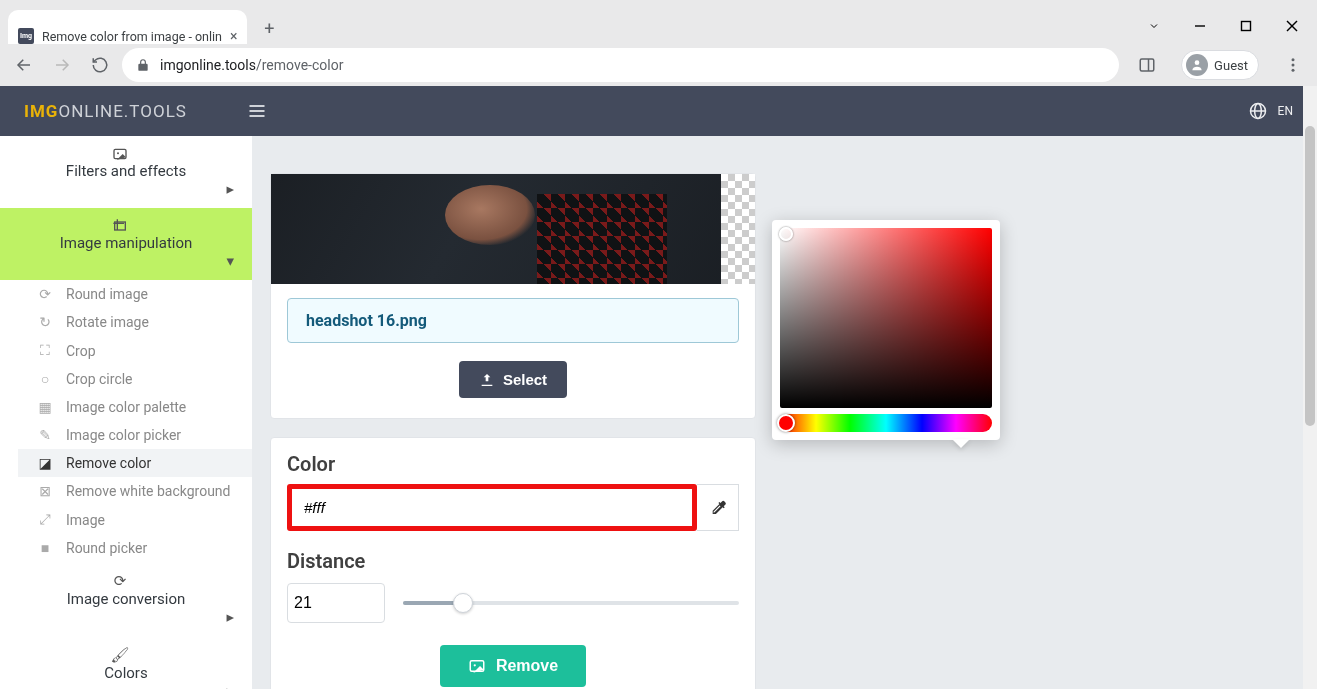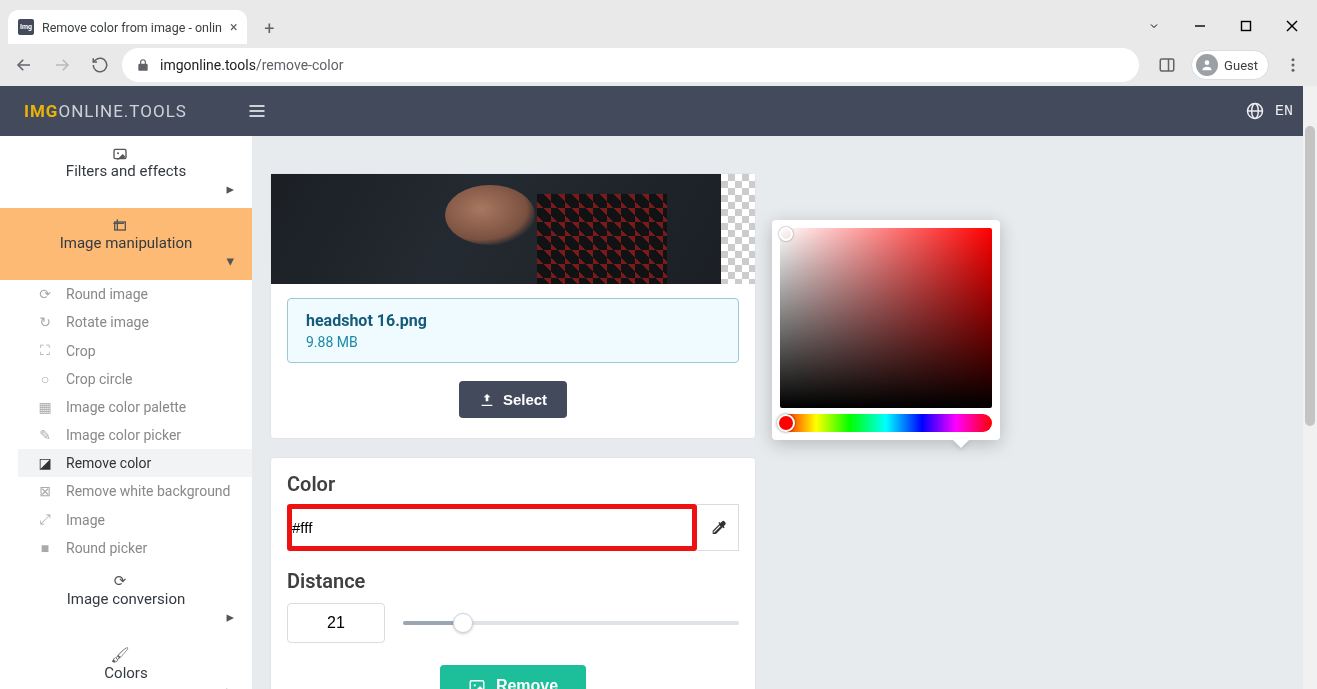--- a/index.html
+++ b/index.html
@@ -2,61 +2,61 @@
 <html><head>
 <meta charset="utf-8">
 <style>
 * { box-sizing: border-box; margin: 0; padding: 0; }
 body { font-family: -apple-system, BlinkMacSystemFont, "Segoe UI", Roboto, sans-serif; font-size: 14px; color: #333; background: #fff; width: 1317px; height: 689px; overflow: hidden; position: relative; }
 
 
 .browser-top { height: 86px; width: 100%; background: #e9e9ea; display: flex; flex-direction: column; }
 .titlebar { height: 8px; background: #e9e9ea; }
 .tab-strip { height: 36px; display: flex; align-items: end; padding-left: 8px; position: relative; }
-.tab { background: #fff; border-radius: 10px 10px 0 0; height: 34px; min-width: 230px; display: flex; align-items: center; padding: 0 10px; gap: 8px; font-size: 12.5px; color: #3c4043; }
+.tab { background: #fff; border-radius: 10px 10px 0 0; height: 34px; min-width: 230px; display: flex; align-items: flex-end; padding: 0 10px; gap: 8px; font-size: 12.5px; color: #3c4043; }
 .tab .favicon { width: 16px; height: 16px; background: #434a5c; border-radius: 2px; display:flex;align-items:center;justify-content:center;}
 .tab .favicon::after{content:"Img";color:#fff;font-size:7px;font-weight:bold;}
 .tab .tab-title { flex: 1; white-space: nowrap; overflow: hidden; }
 .tab .tab-close { font-size: 14px; color: #5f6368; cursor: pointer; }
 .newtab { width: 28px; height: 28px; display: flex; align-items: center; justify-content: center; font-size: 18px; color: #5f6368; margin-left: 8px; margin-bottom: 2px; cursor:pointer;}
 .win-controls { position: absolute; right: 0; top: 0; display: flex; height: 36px; align-items:center; padding-right:6px; gap:8px;}
 .win-btn { width: 38px; height: 30px; display:flex; align-items:center;justify-content:center; color:#000; cursor:pointer;}
 .win-btn svg{width:12px;height:12px;}
 .toolbar { height: 42px; background: #e9e9ea; display:flex; align-items:center; padding: 0 8px; gap: 6px; }
 .nav-btn { width:32px;height:32px;display:flex;align-items:center;justify-content:center;border-radius:50%;color:#5f6368;cursor:pointer;}
 .nav-btn.disabled{color:#b8b8b8;}
 .omnibox { flex:1; background:#fff; border-radius: 20px; height: 34px; display:flex; align-items:center; padding: 0 14px; gap:10px; font-size: 14px; color:#202124;}
 .omnibox .lock{color:#5f6368;}
 .omnibox .url{color:#5f6368;}
 .omnibox .url .host{color:#202124;}
-.chrome-right { display:flex; align-items:center; gap:8px; padding-left:6px;}
+.chrome-right { display:flex; align-items:center; gap:18px; padding-left:6px;}
 .chrome-icon { width:32px;height:32px;display:flex;align-items:center;justify-content:center;color:#5f6368;cursor:pointer;}
 .guest-chip { display:flex;align-items:center;gap:6px;border:1px solid #dadce0;border-radius:16px;height:30px;padding:0 10px 0 4px;background:#fff;cursor:pointer;}
 .guest-chip .avatar{width:22px;height:22px;border-radius:50%;background:#9aa0a6;display:flex;align-items:center;justify-content:center;}
 .guest-chip .avatar svg{width:14px;height:14px;fill:#fff;}
 .guest-chip span{font-size:13px;color:#3c4043;}
 
 
 .app-header { height: 50px; background:#434a5c; display:flex; align-items:center; padding: 0 24px; color:#edeef0; }
 .logo { font-size:17px; letter-spacing:1px; color:#cfd2d8; }
 .logo b{color:#eab308; font-weight:700;}
 .hamburger { margin-left: 60px; cursor:pointer; color:#cfd2d8;}
 .hamburger svg{width:20px;height:20px;}
 .header-right { margin-left:auto; display:flex; align-items:center; gap:10px; color:#edeef0; cursor:pointer;}
 .header-right svg{width:20px;height:20px;}
-.header-right span{font-size:15px;font-family:Liberation Mono, monospace;}
+.header-right span{font-size:12px;}
 
 
 .app-body { display:flex; height: calc(100% - 86px - 50px); width:100%; position:relative;}
 .sidebar { width: 252px; background:#fff; border-right:none; overflow:auto; }
 .sidebar-title { text-align:center; font-size:17px; color:#495057; padding: 16px 0; border-bottom:1px solid #e6e6e6;}
 .side-item { display:flex; align-items:center; padding: 10px 18px; font-size:15px; color:#343a40; cursor:pointer; position:relative;flex-direction:column;}
 .side-item .icon{width:18px;display:flex;justify-content:center;margin-right:12px;color:#555;}
 .side-item .chev{margin-left:auto;color:#555;}
-.side-item.active{ background:#fdba74; }
+.side-item.active{ background:#bef264; }
 .side-sub { padding-left: 18px; }
 .sub-item { display:flex; align-items:center; padding: 6px 18px; font-size:14px; color:#888; cursor:pointer;}
 .sub-item .icon{width:18px;display:flex;justify-content:center;margin-right:12px;color:#aaa;}
 .sub-item.current{ background:#f1f3f5; color:#333;}
 .sub-item.current .icon{color:#333;}
 
 .main { flex:1; background:#e8ebee; position:relative; overflow:hidden;}
 .main-inner { padding: 0 18px; width: 522px; margin-top: 37px; }
 .card { background:#fff; border:1px solid #e1e4e8; border-radius:4px; padding: 0; margin-bottom: 18px; }
 .card-pad{ padding: 14px 16px 20px; }
@@ -69,25 +69,25 @@
  background-size:14px 14px;background-position:0 0,0 7px,7px -7px,-7px 0;background-color:#fff;}
 .file-chip { margin: 14px 16px 0; border:1px solid #9ec8d7; background:#f0fbff; border-radius:4px; padding: 12px 18px;}
 .file-chip .fname{color:#145a7a;font-weight:700;font-size:16px;}
 .file-chip .fsize{color:#1b8aa6;font-size:14px;margin-top:4px;}
 .select-btn { display:inline-flex;align-items:center;gap:8px;background:#434a5c;color:#fff;border:none;border-radius:4px;padding:10px 20px;font-size:15px;font-weight:600;cursor:pointer;}
 .select-row{ text-align:center; padding: 18px 0 4px;}
 
 .label { font-weight:600; color:#404040; font-size:20px; margin-bottom:8px;}
 .color-row { display:flex; gap:0; }
 .color-input-wrap { flex:1; border:5px solid #e11; border-radius:3px; position:relative; }
-.color-input { width:100%; border:none; padding: 10px 0; font-size:15px; outline:none; }
+.color-input { width:100%; border:none; padding: 10px 12px; font-size:15px; outline:none;font-style:italic; }
 .picker-btn { width:42px; border:1px solid #d9dde1; border-left:none; background:#fff; display:flex;align-items:center;justify-content:center; cursor:pointer; color:#333;}
 .picker-btn svg{width:18px;height:18px;}
 .dist-row{ display:flex; align-items:center; gap:18px; margin-top:10px;}
-.dist-input{ width:98px; border:1px solid #d9dde1; border-radius:4px; text-align:center; padding:10px 6px; font-size:16px;}
+.dist-input{ width:98px; border:1px solid #d9dde1; border-radius:4px; padding:10px 6px; font-size:16px;}
 .range-wrap{flex:1;position:relative;height:20px;}
 .range-track{position:absolute;left:0;right:0;top:50%;height:4px;background:#dfe3e7;border-radius:3px;transform:translateY(-50%);}
 .range-fill{position:absolute;left:0;top:50%;height:4px;background:#9aa7b3;border-radius:3px;transform:translateY(-50%); width:18%;}
 .range-thumb{position:absolute; left:18%; top:50%; width:20px;height:20px;border-radius:50%;background:#fff;border:1px solid #cfd4da;box-shadow:0 1px 3px rgba(0,0,0,.2);transform:translate(-50%,-50%);cursor:pointer;}
 .remove-btn{display:inline-flex;align-items:center;gap:10px;background:#1dbf9b;color:#fff;border:none;border-radius:4px;padding:12px 28px;font-size:16px;font-weight:700;cursor:pointer;}
 .remove-row{text-align:center;margin-top:22px;}
 
 
 .picker-pop { position:absolute; left: 520px; top: 84px; width:228px; background:#fff; border-radius:4px; box-shadow: 0 4px 18px rgba(0,0,0,.22); padding:8px; z-index:50;}
 .sv-panel { width:100%; height:180px; position:relative; border-radius:2px; background: linear-gradient(to top, #000, rgba(0,0,0,0)), linear-gradient(to right, #fff, rgba(255,255,255,0)), #ff0000;}
@@ -297,21 +297,20 @@
   <div class="main">
     <div class="main-inner">
 
       <div class="card">
         <div class="preview-wrap">
           <div class="preview-img">
             <div class="preview-checker"></div>
           </div>
           <div class="file-chip">
             <div class="fname">headshot 16.png</div>
-            <div class="fsize">9.88 MB</div>
           </div>
           <div class="select-row">
             <button class="select-btn">
               <svg width="16" height="16" viewBox="0 0 24 24" fill="#fff">
                   <path d="M12 3l5 5h-3v6h-4V8H7l5-5zM4 19h16v2H4z"></path>
                 </svg>
               <span>Select</span>
             </button>
           </div>
         </div>

